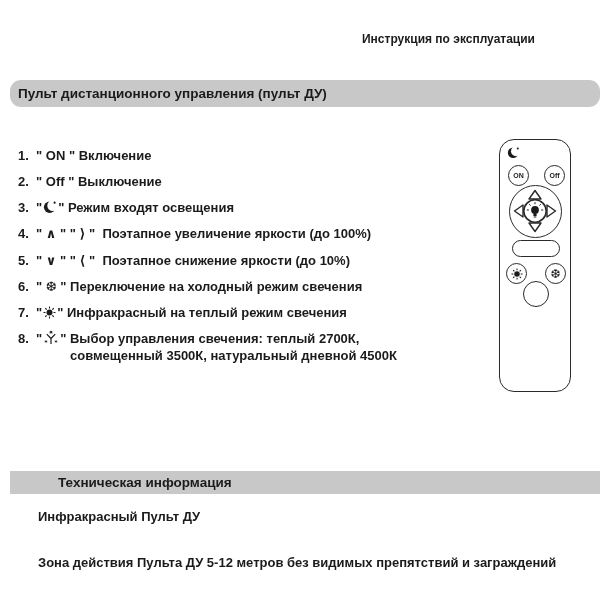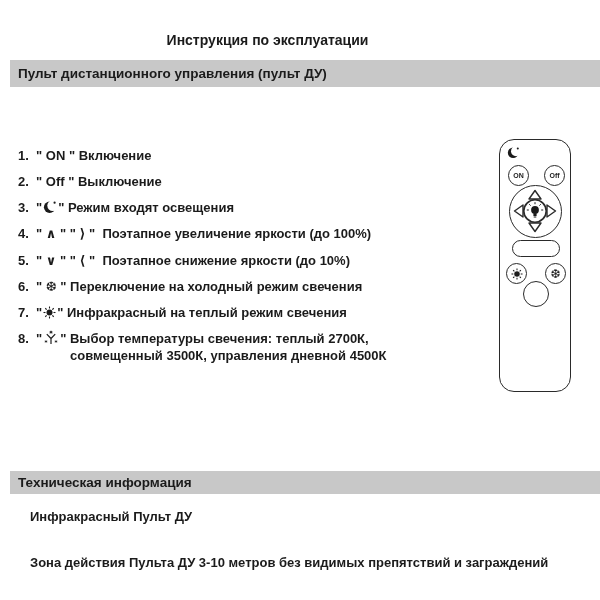--- a/index.html
+++ b/index.html
@@ -1,28 +1,28 @@
 <!DOCTYPE html>
 <html lang="ru"><head>
 <meta charset="utf-8">
 <style>
   html,body{margin:0;padding:0;background:#fff;}
   .page{position:relative;width:600px;height:600px;background:#ffffff;overflow:hidden;
         font-family:"Liberation Sans","DejaVu Sans",sans-serif;color:#1b1b1b;font-weight:bold;}
-  .title{position:absolute;top:32px;left:0;width:535px;text-align:center;font-size:14px;}
+  .title{position:absolute;top:32px;left:0;width:535px;text-align:right;font-size:12px;}
   .bar{position:absolute;left:10px;right:0;background:#c8c8c8;font-size:13.5px;}
   .bar span{padding-left:8px;}
-  .bar1{top:60px;height:27px;line-height:27px;}
-  .bar2{top:471px;height:23px;line-height:23px;}
+  .bar1{top:80px;height:27px;line-height:27px;border-radius:11px;}
+  .bar2{top:471px;height:23px;line-height:23px;padding-left:40px;}
   .li{position:absolute;left:18px;font-size:13px;line-height:17px;white-space:pre-wrap;}
   .num{display:inline-block;min-width:14px;margin-right:4px;}
   .li svg{vertical-align:-2px;margin:0 1px;}
   .li8{display:flex;align-items:flex-start;white-space:pre;}
   .li8 .t2{white-space:pre-wrap;display:inline-block;}
-  .tech{position:absolute;left:10px;font-size:13px;line-height:16px;padding-left:20px;}
+  .tech{position:absolute;left:18px;font-size:13px;line-height:16px;padding-left:20px;}
   
   .remote{position:absolute;left:499px;top:139px;width:72px;height:253px;box-sizing:border-box;
           border:1.6px solid #2a2a2a;border-radius:15px;background:#fff;}
   .remote *{box-sizing:border-box;}
   .r-moon{position:absolute;left:7px;top:6px;}
   .rbtn{position:absolute;width:21px;height:21px;border:1.5px solid #2a2a2a;border-radius:50%;
         display:flex;align-items:center;justify-content:center;font-size:7px;}
   .rbtn.on{left:8px;top:25px;}
   .rbtn.off{left:44px;top:25px;}
   .dpad{position:absolute;left:9px;top:45px;width:53px;height:53px;border:1.5px solid #2a2a2a;border-radius:50%;}
@@ -89,21 +89,21 @@
         <g stroke="#1b1b1b" stroke-width="0.7">
           <line x1="3" y1="10.3" x2="3" y2="12.7"></line>
           <line x1="1.8" y1="11.5" x2="4.2" y2="11.5"></line>
           <line x1="2.2" y1="10.7" x2="3.8" y2="12.3"></line>
           <line x1="2.2" y1="12.3" x2="3.8" y2="10.7"></line>
           <line x1="13" y1="10.3" x2="13" y2="12.7"></line>
           <line x1="11.8" y1="11.5" x2="14.2" y2="11.5"></line>
           <line x1="12.2" y1="10.7" x2="13.8" y2="12.3"></line>
           <line x1="12.2" y1="12.3" x2="13.8" y2="10.7"></line>
         </g>
-      </svg><span>"</span><span> </span><span class="t2"><span>Выбор температуры свечения: теплый 2700К,</span><br><span>совмещенный 3500К, управления дневной 4500К</span></span></div>
+      </svg><span>"</span><span> </span><span class="t2"><span>Выбор управления свечения: теплый 2700К,</span><br><span>совмещенный 3500К, натуральный дневной 4500К</span></span></div>
 
   <div class="remote">
     <svg class="r-moon" width="13" height="13" viewBox="0 0 14 14">
         <circle cx="6.6" cy="7.2" r="5.7" fill="#1b1b1b"></circle>
         <circle cx="9.8" cy="5.6" r="5.5" fill="#ffffff"></circle>
         <circle cx="11.6" cy="2.7" r="1.1" fill="#1b1b1b"></circle>
       </svg>
     <div class="rbtn on">
         <span>ON</span>
       </div>
@@ -153,15 +153,15 @@
         <span>❆</span>
       </div>
     <div class="circle-btn"></div>
   </div>
 
   <div class="bar bar2">
     <span>Техническая информация</span>
   </div>
 
   <div class="tech" style="top:509px">Инфракрасный Пульт ДУ</div>
-  <div class="tech" style="top:555px">Зона действия Пульта ДУ 3-10 метров без видимых препятствий и заграждений</div>
+  <div class="tech" style="top:555px">Зона действия Пульта ДУ 5-12 метров без видимых препятствий и заграждений</div>
 
 </div>
 
 </body></html>

